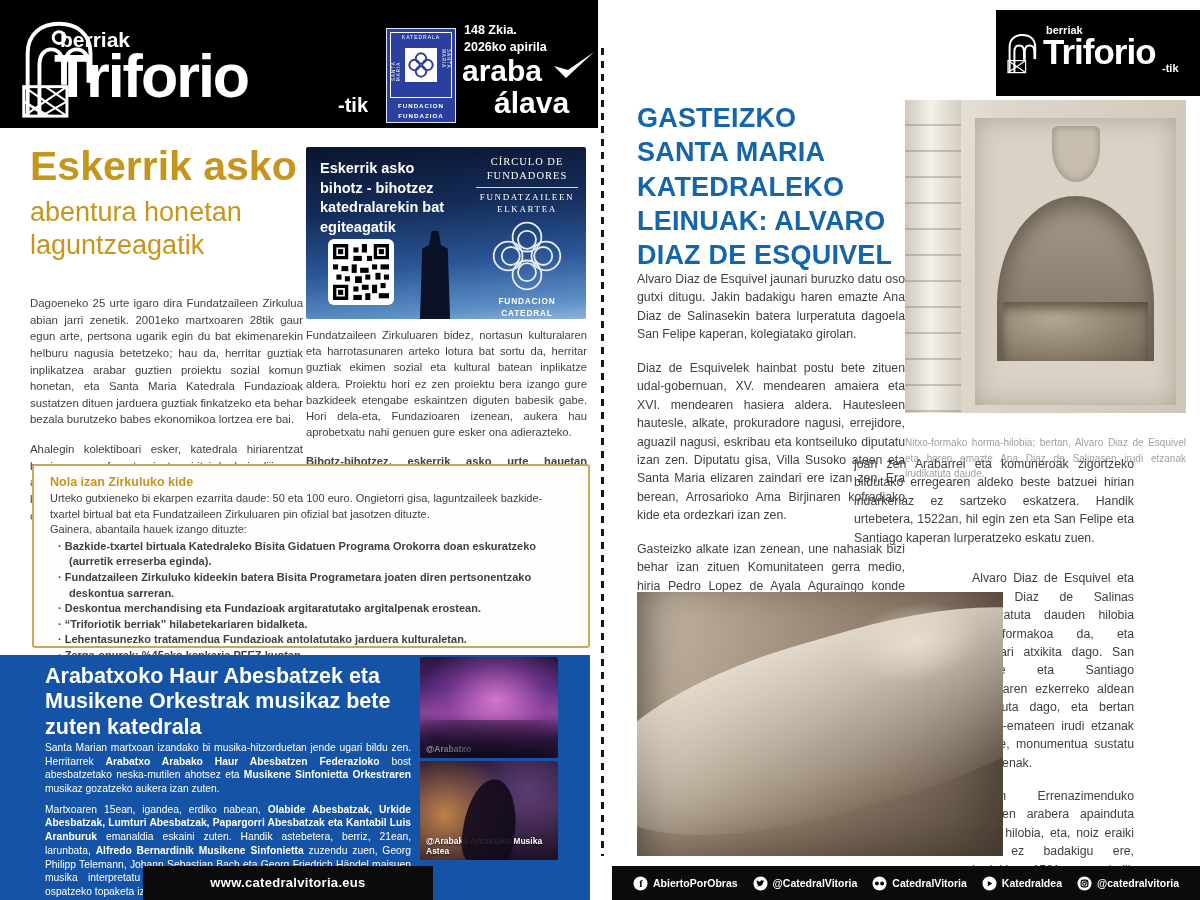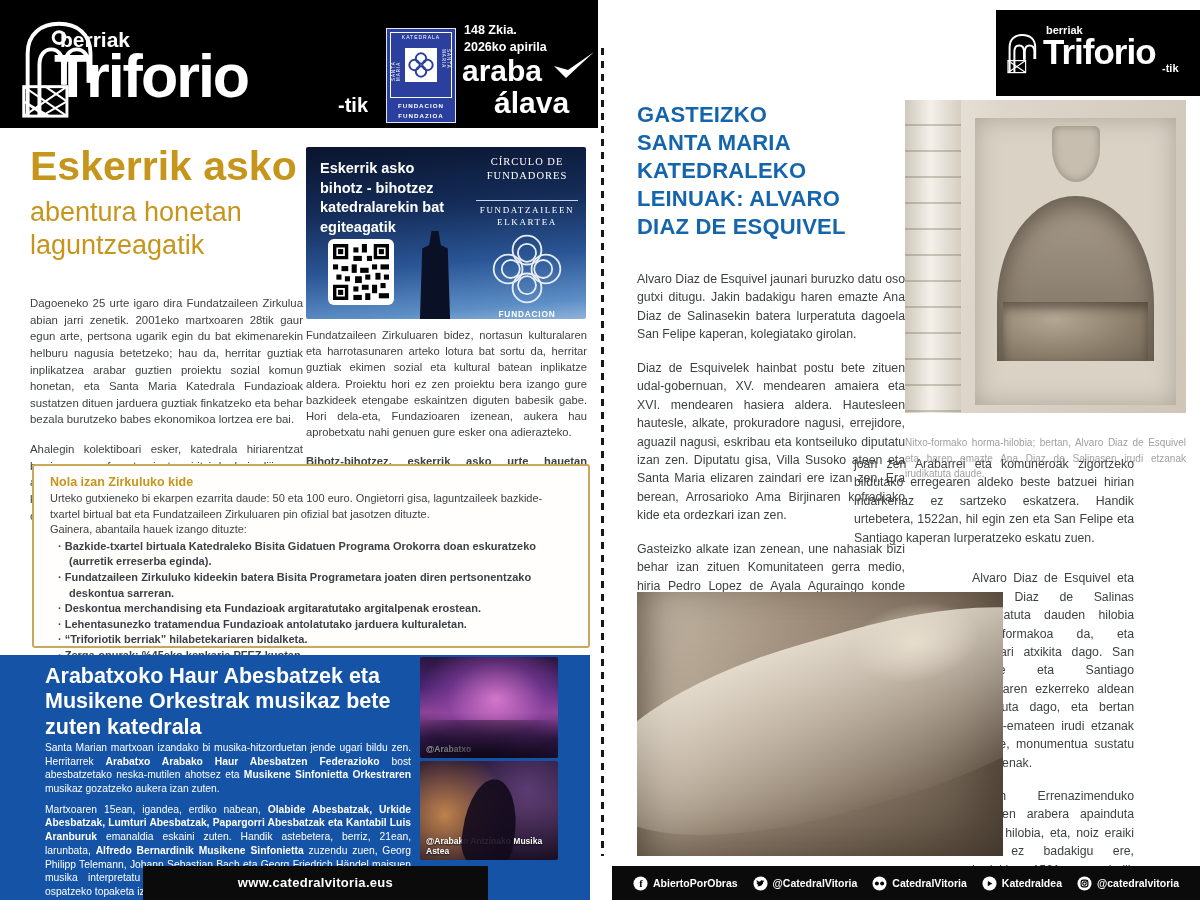--- a/index.html
+++ b/index.html
@@ -40,21 +40,21 @@
 
   
   .promo{position:absolute;left:306px;top:147px;width:280px;height:172px;border-radius:2px;overflow:hidden;
          background:linear-gradient(175deg,#0a142e 0%,#142c58 35%,#2a5595 65%,#5d8fc6 90%,#8fb3d9 100%);}
   .promo-msg{position:absolute;left:14px;top:12px;font-size:14.5px;font-weight:bold;color:#fff;line-height:1.35;white-space:pre-line;}
   .tower{position:absolute;left:100px;bottom:0;width:58px;height:88px;background:#0a1126;
          clip-path:polygon(44% 0,56% 0,60% 16%,72% 20%,76% 100%,24% 100%,28% 20%,40% 16%);}
   .qr{position:absolute;left:22px;bottom:14px;width:66px;height:66px;background:#fff;border-radius:6px;display:flex;align-items:center;justify-content:center;}
   .qr svg{width:56px;height:56px;}
   .promo-right{position:absolute;left:170px;top:8px;width:102px;text-align:center;color:#fff;}
-  .circulo1{font-family:"Liberation Serif",serif;font-size:10.5px;letter-spacing:1px;line-height:1.3;white-space:pre-line;border-bottom:1px solid #cfd6e6;padding-bottom:18px;}
+  .circulo1{font-family:"Liberation Serif",serif;font-size:10.5px;letter-spacing:1px;line-height:1.3;white-space:pre-line;border-bottom:1px solid #cfd6e6;padding-bottom:5px;}
   .circulo2{font-family:"Liberation Serif",serif;font-size:9px;letter-spacing:1.6px;line-height:1.35;white-space:pre-line;margin-top:3px;}
   .quat{margin:4px auto 3px;display:block;}
   .promo-fund{font-size:8.3px;font-weight:bold;letter-spacing:0.8px;line-height:1.5;white-space:pre-line;}
 
   .lbody2{position:absolute;left:306px;top:327px;width:281px;font-size:11.2px;line-height:1.45;text-align:justify;}
   .lbody2 p{margin:0 0 12px 0;}
   .bold{font-weight:bold;}
 
   
   .member{position:absolute;left:32px;top:464px;width:558px;height:184px;box-sizing:border-box;
@@ -78,33 +78,33 @@
   .mp1::after{content:"";position:absolute;left:0;right:0;bottom:0;height:38px;
        background:radial-gradient(ellipse at 50% 120%,rgba(10,5,20,.95),rgba(10,5,20,.4) 70%,transparent);}
   .mp2{top:106px;height:99px;
        background:radial-gradient(circle at 18% 55%,rgba(214,146,76,.85),transparent 52%),
                   radial-gradient(circle at 78% 28%,rgba(130,90,170,.5),transparent 55%),
                   linear-gradient(180deg,#241531 0%,#3a2240 45%,#1c1026 100%);}
   .mp2::after{content:"";position:absolute;left:44px;top:18px;width:52px;height:90px;background:#120a1c;
        border-radius:50% 50% 40% 40%/60% 60% 30% 30%;transform:rotate(8deg);opacity:.9;}
 
   
-  .lfoot{position:absolute;left:143px;top:866px;width:345px;height:34px;background:#0b0b0b;color:#fff;
+  .lfoot{position:absolute;left:143px;top:866px;width:290px;height:34px;background:#0b0b0b;color:#fff;
          font-size:13px;font-weight:bold;text-align:center;line-height:34px;letter-spacing:.3px;}
   .rfoot{position:absolute;left:612px;top:866px;width:588px;height:34px;background:#0b0b0b;color:#fff;
          display:flex;align-items:center;justify-content:space-evenly;padding:0 6px;box-sizing:border-box;}
   .soc{display:flex;align-items:center;gap:5px;font-size:10.5px;font-weight:bold;color:#fff;}
   .soc svg{width:15px;height:15px;}
 
   
   .divider{position:absolute;left:601px;top:48px;width:2.5px;height:808px;
            background:repeating-linear-gradient(180deg,#161616 0 7px,transparent 7px 13px);}
 
   
-  .rtitle{position:absolute;left:637px;top:101px;font-size:22px;font-weight:bold;color:#1565ad;
+  .rtitle{position:absolute;left:637px;top:101px;font-size:27px;font-weight:bold;color:#1565ad;
           line-height:1.27;white-space:pre-line;letter-spacing:.2px;}
   .rcol1{position:absolute;left:637px;top:270px;width:268px;font-size:12.3px;line-height:1.5;text-align:justify;}
   .rcol1 p{margin:0 0 15px 0;}
   .rphoto-top{position:absolute;left:905px;top:100px;width:281px;height:313px;overflow:hidden;
           background:linear-gradient(100deg,#efece6 0%,#ddd6ca 30%,#cfc6b8 100%);}
   .col-strip{position:absolute;left:0;top:0;width:56px;height:100%;
           background:linear-gradient(90deg,#cfc8bb,#f4f1ea 45%,#d5cec1);}
   .col-strip::after{content:"";position:absolute;inset:0;
           background:repeating-linear-gradient(180deg,transparent 0 24px,rgba(120,110,95,.35) 24px 26px);}
   .niche-wall{position:absolute;left:70px;top:18px;right:10px;bottom:8px;background:#d9d2c5;box-shadow:inset 0 0 24px rgba(90,80,65,.35);}
@@ -273,22 +273,22 @@
   </div>
 
   <div class="member">
     <h3>Nola izan Zirkuluko kide</h3>
     <p>Urteko gutxieneko bi ekarpen ezarrita daude: 50 eta 100 euro. Ongietorri gisa, laguntzaileek bazkide-txartel birtual bat eta Fundatzaileen Zirkuluaren pin ofizial bat jasotzen dituzte.</p>
     <p>Gainera, abantaila hauek izango dituzte:</p>
     <ul>
       <li>Bazkide-txartel birtuala Katedraleko Bisita Gidatuen Programa Orokorra doan eskuratzeko (aurretik erreserba eginda).</li>
       <li>Fundatzaileen Zirkuluko kideekin batera Bisita Programetara joaten diren pertsonentzako deskontua sarreran.</li>
       <li>Deskontua merchandising eta Fundazioak argitaratutako argitalpenak erostean.</li>
+      <li>“Triforiotik berriak” hilabetekariaren bidalketa.</li>
       <li>Lehentasunezko tratamendua Fundazioak antolatutako jarduera kulturaletan.</li>
-      <li>“Triforiotik berriak” hilabetekariaren bidalketa.</li>
       <li>Zerga-onurak: %45eko kenkaria PFEZ kuotan.</li>
     </ul>
   </div>
 
   <div class="music">
     <div class="music-title">Arabatxoko Haur Abesbatzek eta
 Musikene Orkestrak musikaz bete
 zuten katedrala</div>
     <div class="music-body">
       <p><span>Santa Marian martxoan izandako bi musika-hitzorduetan jende ugari bildu zen. Herritarrek </span><span class="bold">Arabatxo Arabako Haur Abesbatzen Federazioko</span><span> bost abesbatzetako neska-mutilen ahotsez eta </span><span class="bold">Musikene Sinfonietta Orkestraren</span><span> musikaz gozatzeko aukera izan zuten.</span></p>

